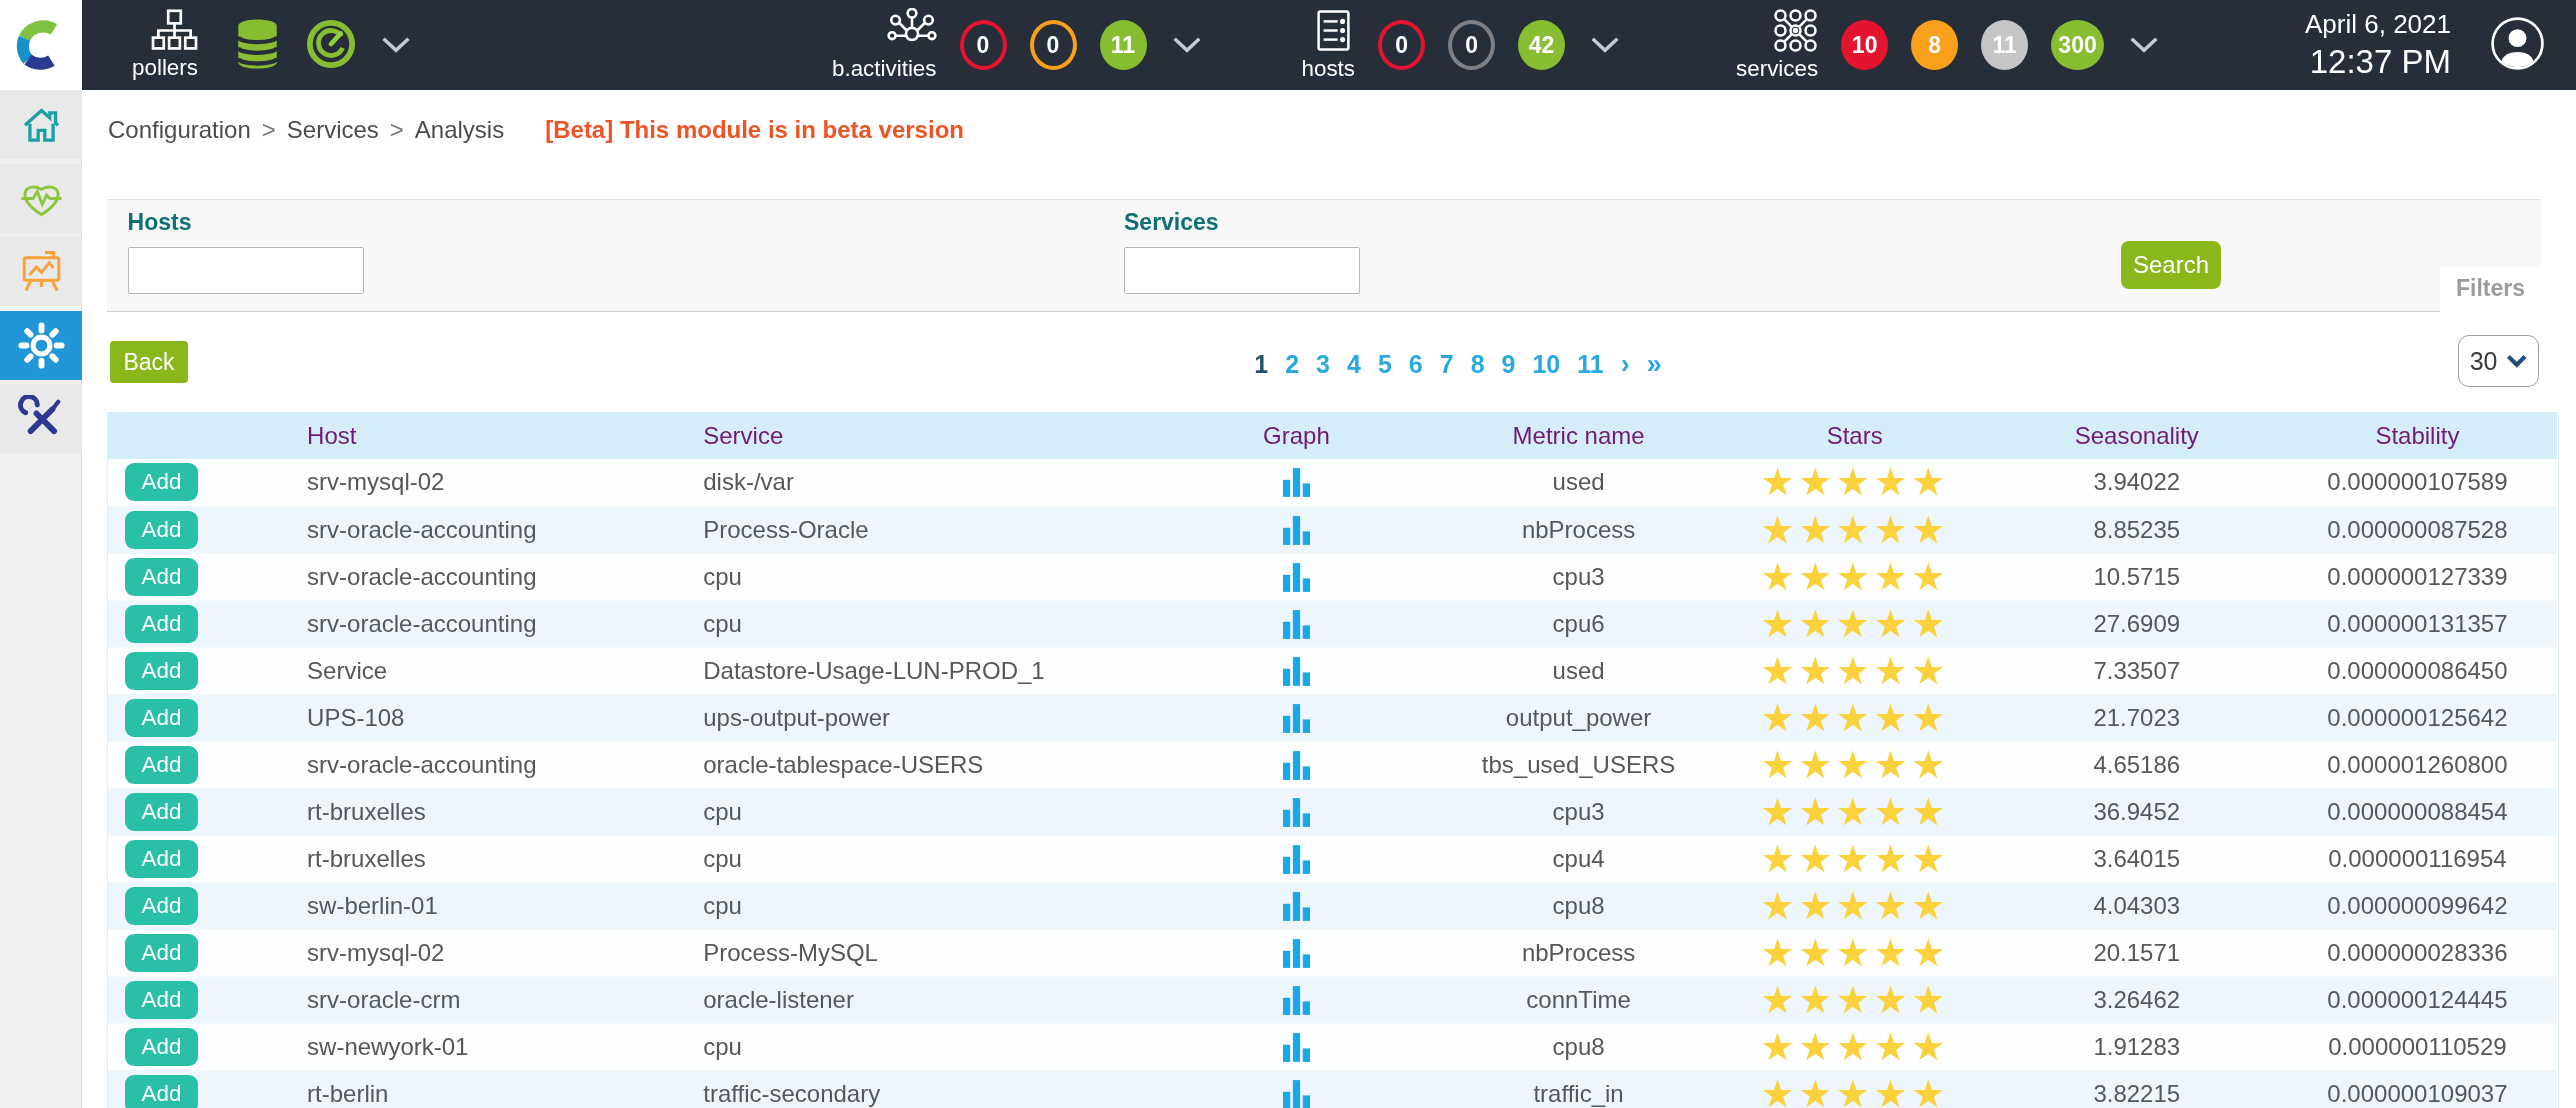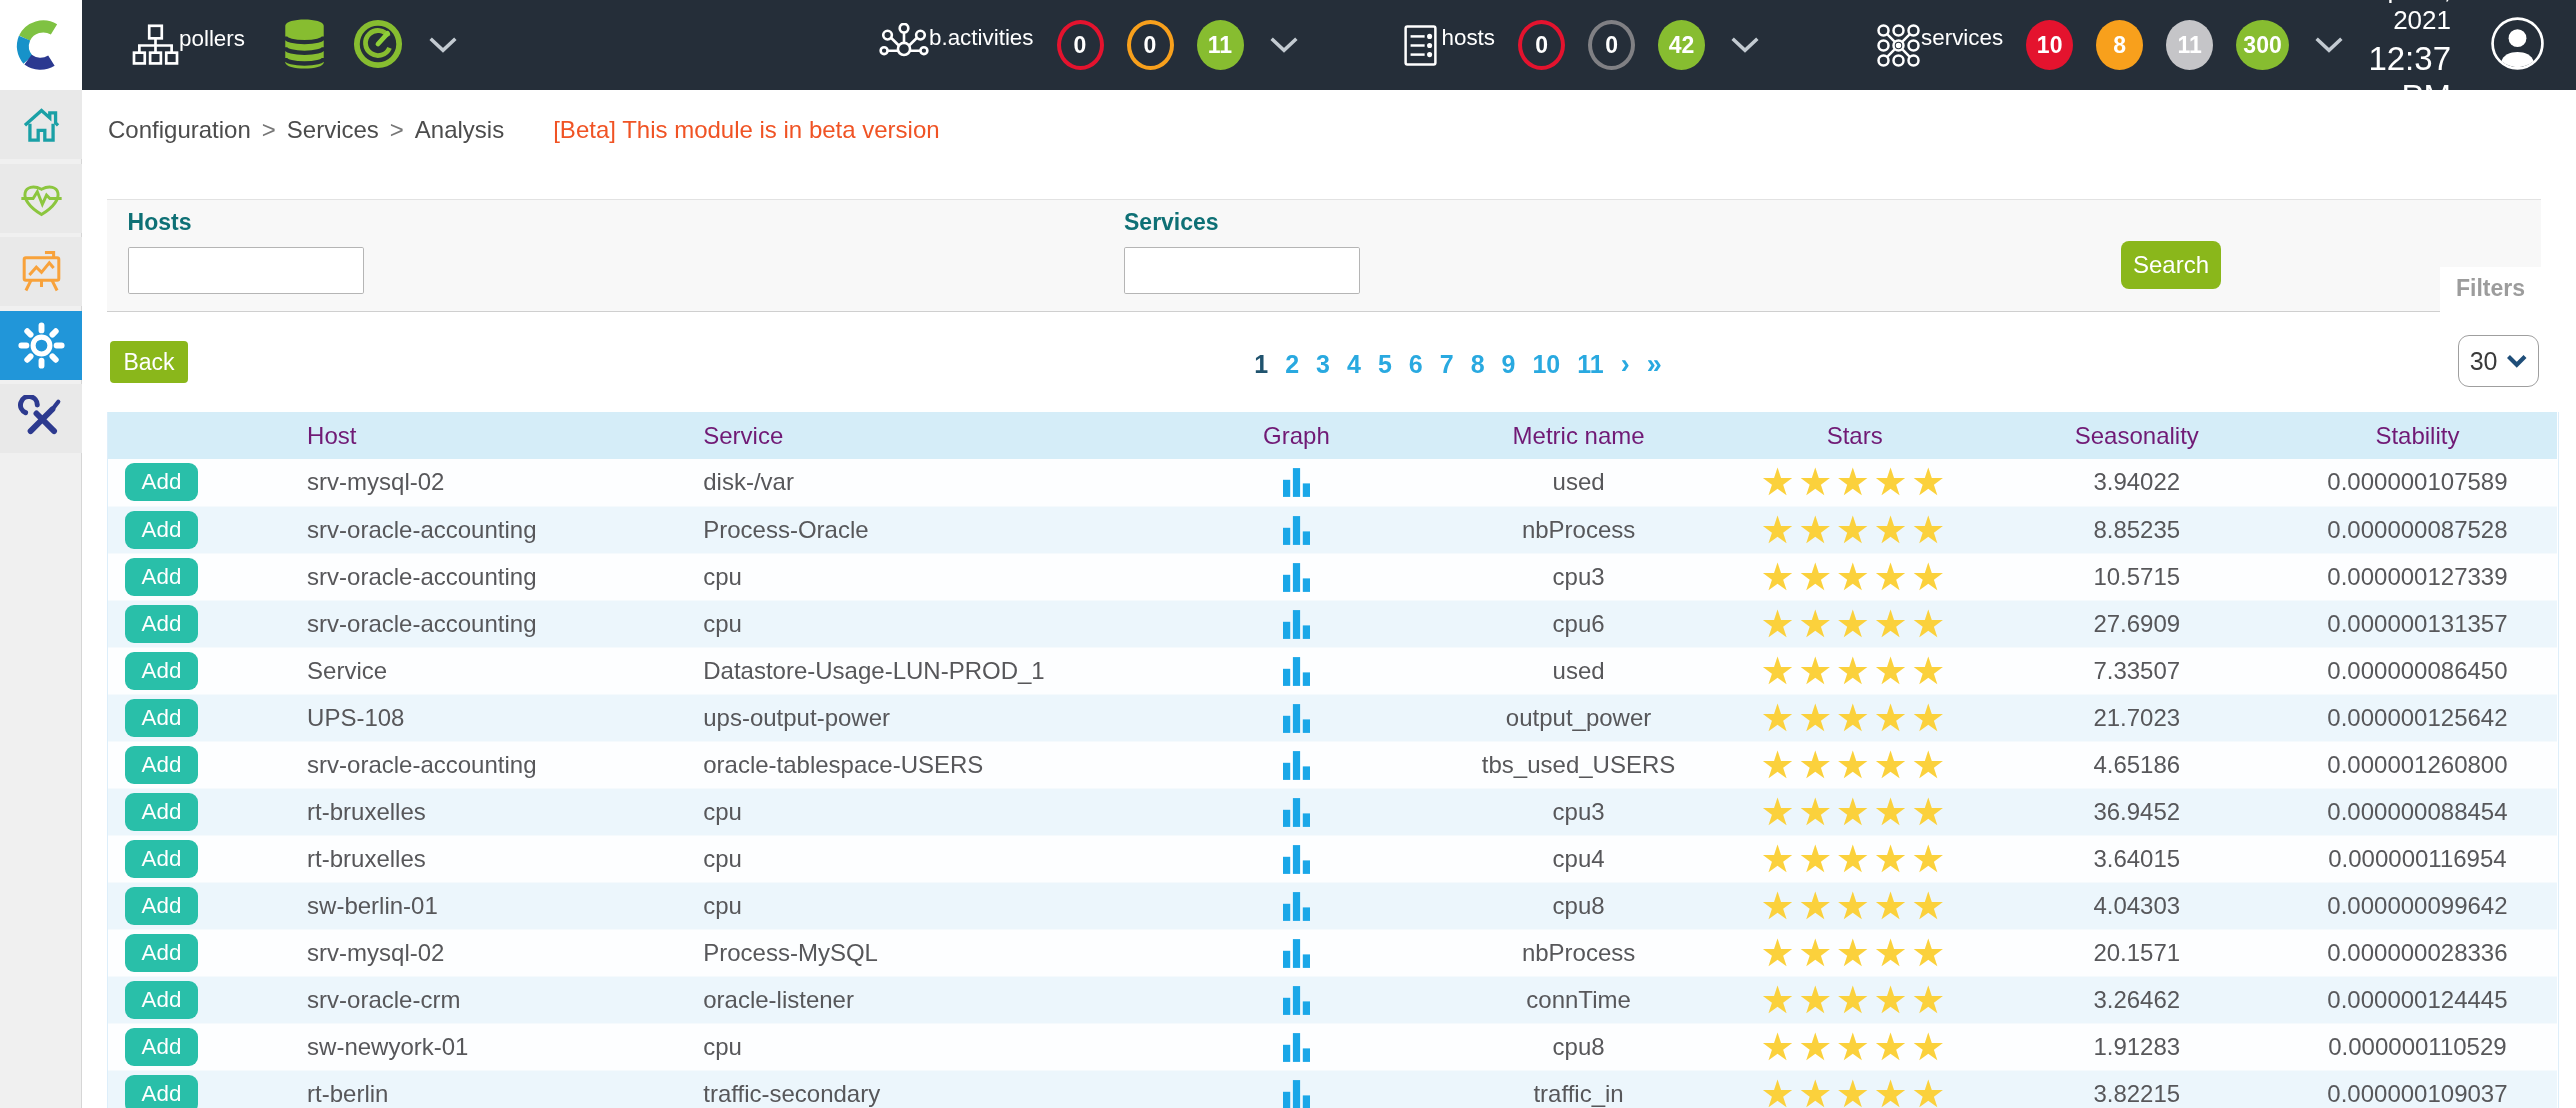--- a/index.html
+++ b/index.html
@@ -5,21 +5,21 @@
   * { box-sizing: border-box; margin: 0; padding: 0; }
   html,body { width:2576px; height:1109px; overflow:hidden; background:#fff;
     font-family:"Liberation Sans", sans-serif; }
   .screen { position:relative; width:2576px; height:1109px; }
 
   
   .topbar { position:absolute; top:0; left:0; width:2576px; height:90px;
     background:#252e39; display:flex; align-items:center; }
   .logo-box { width:82px; height:90px; background:#fff; display:flex;
     align-items:center; justify-content:center; flex:0 0 auto; }
-  .tb-item { display:flex; flex-direction:row; align-items:flex-start; color:#fff; }
+  .tb-item { display:flex; flex-direction:column; align-items:flex-end; color:#fff; }
   .tb-label { font-size:22.4px; color:#fff; margin-top:2.7px; white-space:nowrap; }
   .tb-group { display:flex; align-items:center; }
   .badge { min-width:47px; height:50px; padding:0 7.2px; border-radius:50%;
     display:flex; align-items:center; justify-content:center; color:#fff;
     font-weight:bold; font-size:23px; margin-left:23px; }
   .outline-red    { border:4.5px solid #e4132e; }
   .outline-orange { border:4.5px solid #f8a01c; }
   .outline-gray   { border:4.5px solid #808084; }
   .fill-green  { background:#87bd30; }
   .fill-red    { background:#e4132e; }
@@ -36,21 +36,21 @@
     background:#f0f0f0; border-right:0.9px solid #d6d6d6; }
   .side-item { width:82px; height:69px; margin-bottom:4.5px; background:#e9e9e9;
     display:flex; align-items:center; justify-content:center; }
   .side-item.active { background:#2196d9; }
 
   
   .breadcrumb { position:absolute; top:116px; left:108px; font-size:24px;
     color:#4c4c4c; display:flex; align-items:center; gap:11px; }
   .crumb { color:#4c4c4c; }
   .crumb-sep { color:#777; }
-  .beta-note { color:#f05324; font-weight:normal; margin-left:38px; }
+  .beta-note { color:#f05324; font-weight:bold; margin-left:30px; }
 
   .filter-panel { position:absolute; top:199px; left:107px; width:2434px; height:113px;
     background:#f8f8f8; border-top:0.9px solid #e2e2e2; border-bottom:0.9px solid #cfcfcf; }
   .filter-field { position:absolute; top:9px; display:flex; flex-direction:column; }
   .filter-field label { font-size:23px; font-weight:bold; color:#0e7075; margin-bottom:10.7px; }
   .filter-field input { width:236px; height:47px; border:0.9px solid #b5b5b5;
     background:#fff; font-size:23px; padding:0 9px; border-radius:1.8px; }
   .field-hosts { left:20.6px; }
   .field-services { left:1017px; }
   .search-btn { position:absolute; top:41px; left:2014px; width:100px; height:48px;

